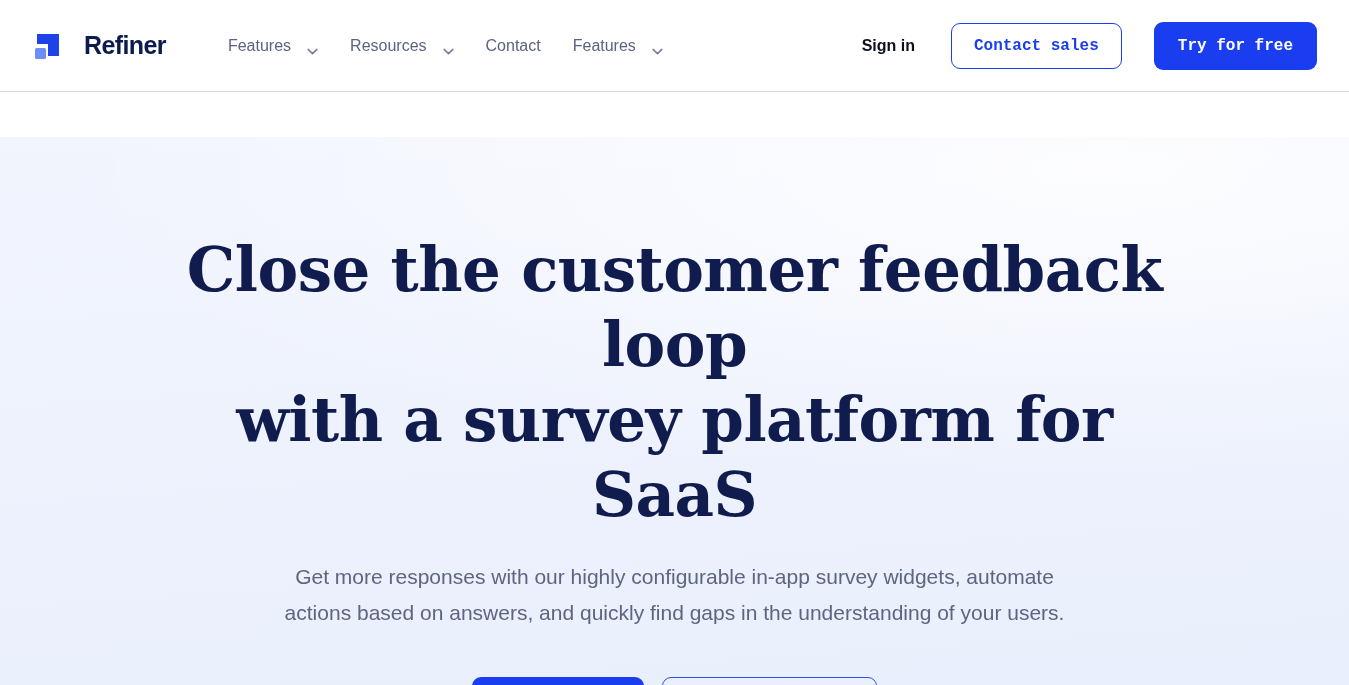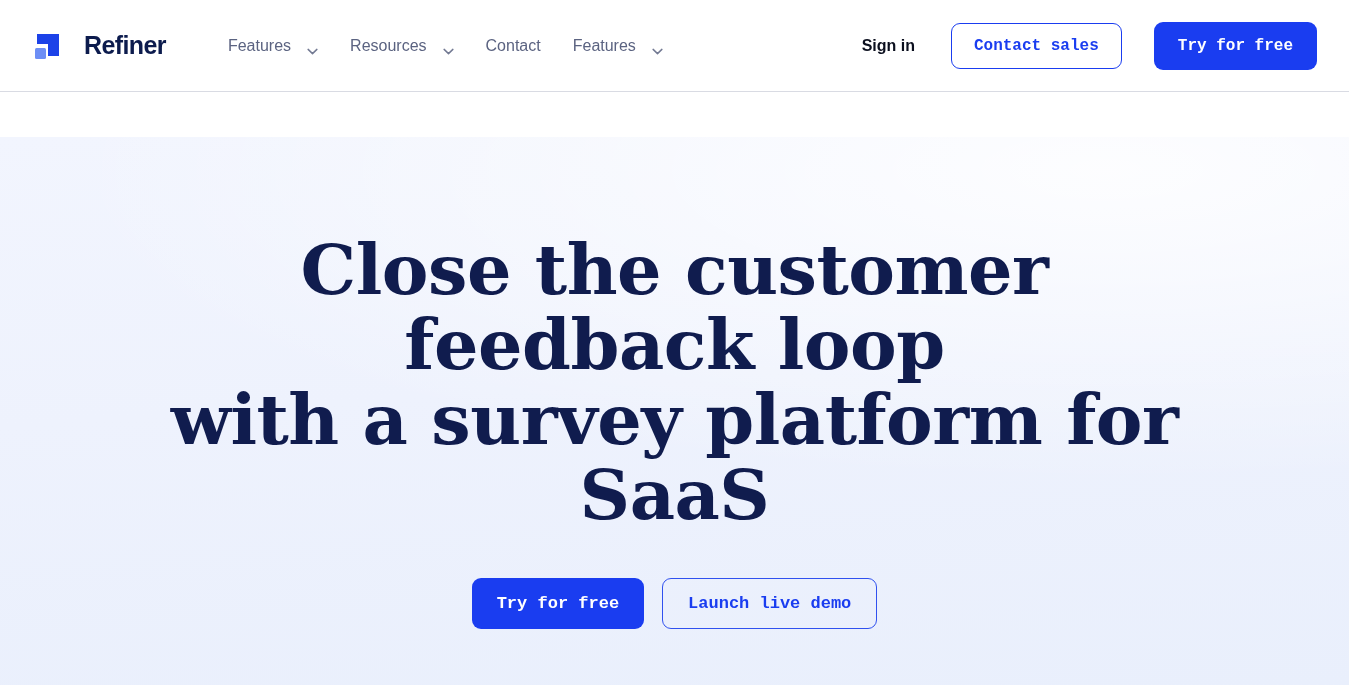--- a/index.html
+++ b/index.html
@@ -165,21 +165,21 @@
     max-width: 1100px;
     padding: 0 30px;
     text-align: center;
     position: relative;
     z-index: 2;
   }
 
   .hero-title {
     font-family: "DejaVu Serif", "Liberation Serif", serif;
     font-weight: bold;
-    font-size: 70px;
+    font-size: 61px;
     line-height: 75px;
     letter-spacing: -0.5px;
     color: #101c4e;
     margin-top: 95px;
   }
 
   .hero-sub {
     font-size: 21px;
     line-height: 36px;
     color: #5d6580;
@@ -279,20 +279,21 @@
   <div class="sub-bar"></div>
 
   <section class="hero">
     <div class="hero-inner">
 
       <h1 class="hero-title">
         <span>Close the customer feedback loop</span><br>
         <span>with a survey platform for SaaS</span>
       </h1>
 
+      <p class="hero-sub">Get more responses with our highly configurable in-app survey widgets, automate actions based on answers, and quickly find gaps in the understanding of your users.</p>
 
       <div class="hero-cta">
         <button class="btn btn-primary-hero">Try for free</button>
         <button class="btn btn-outline-hero">Launch live demo</button>
       </div>
 
     </div>
   </section>
 
 </div>

